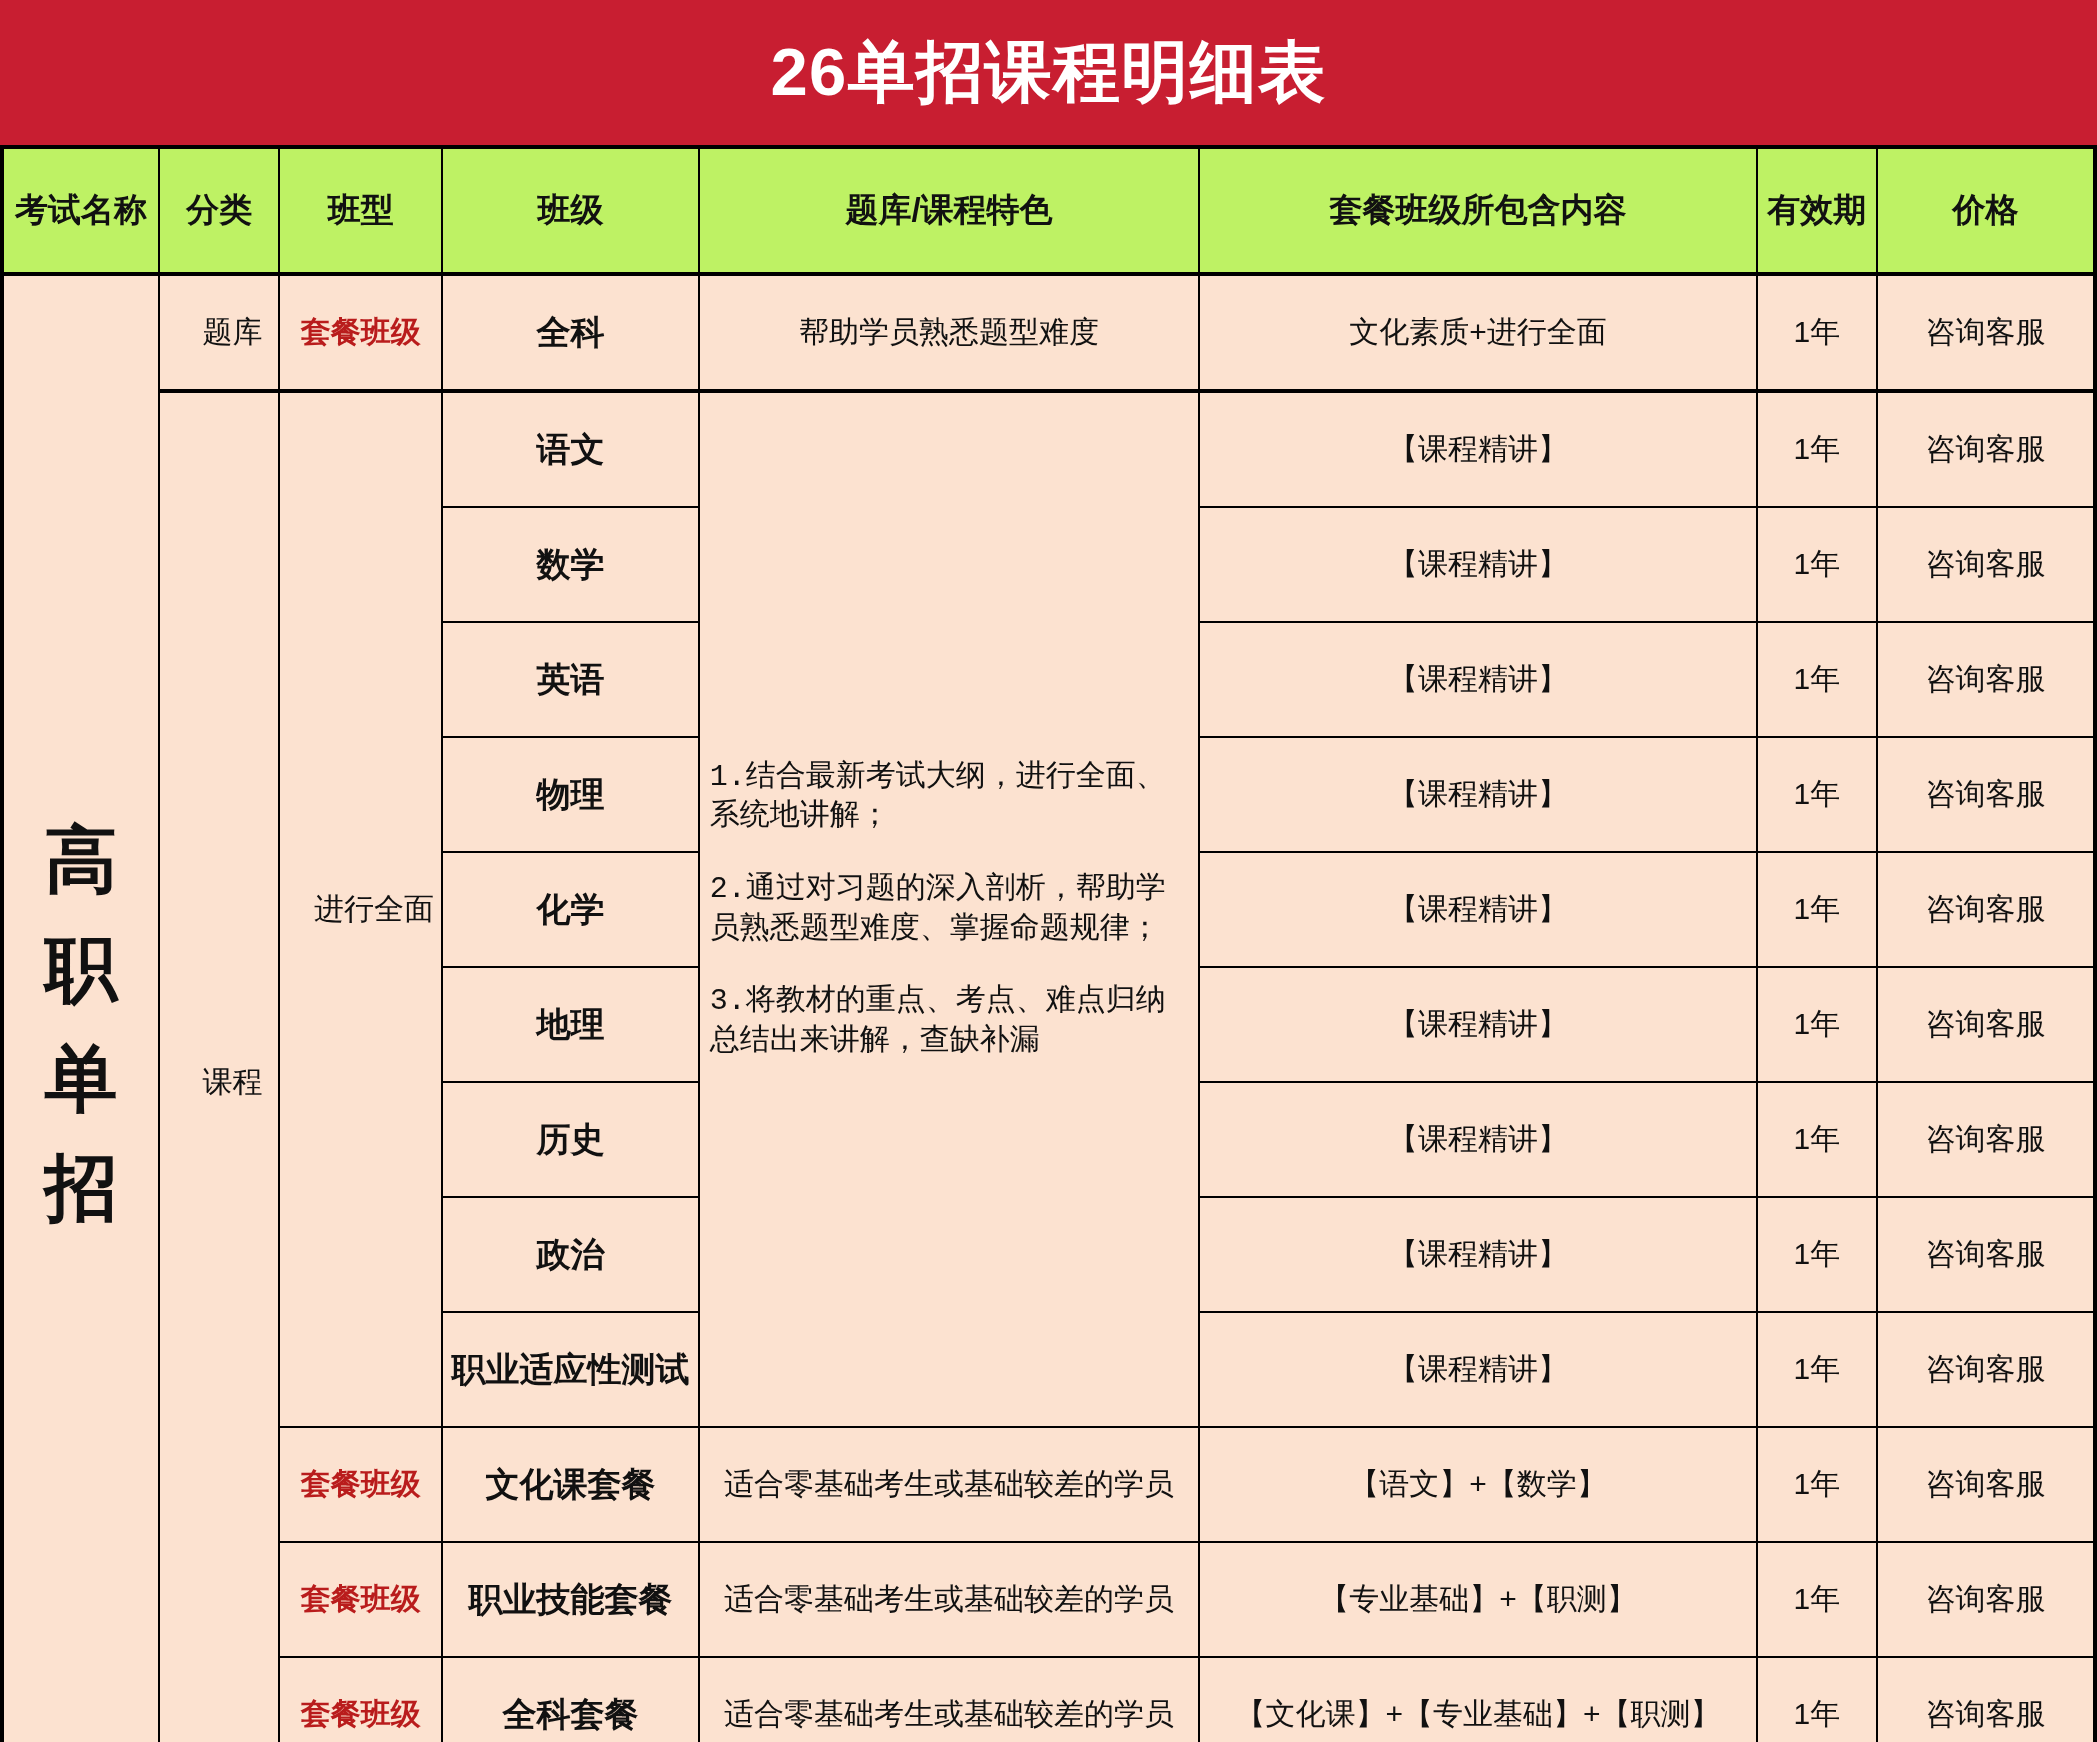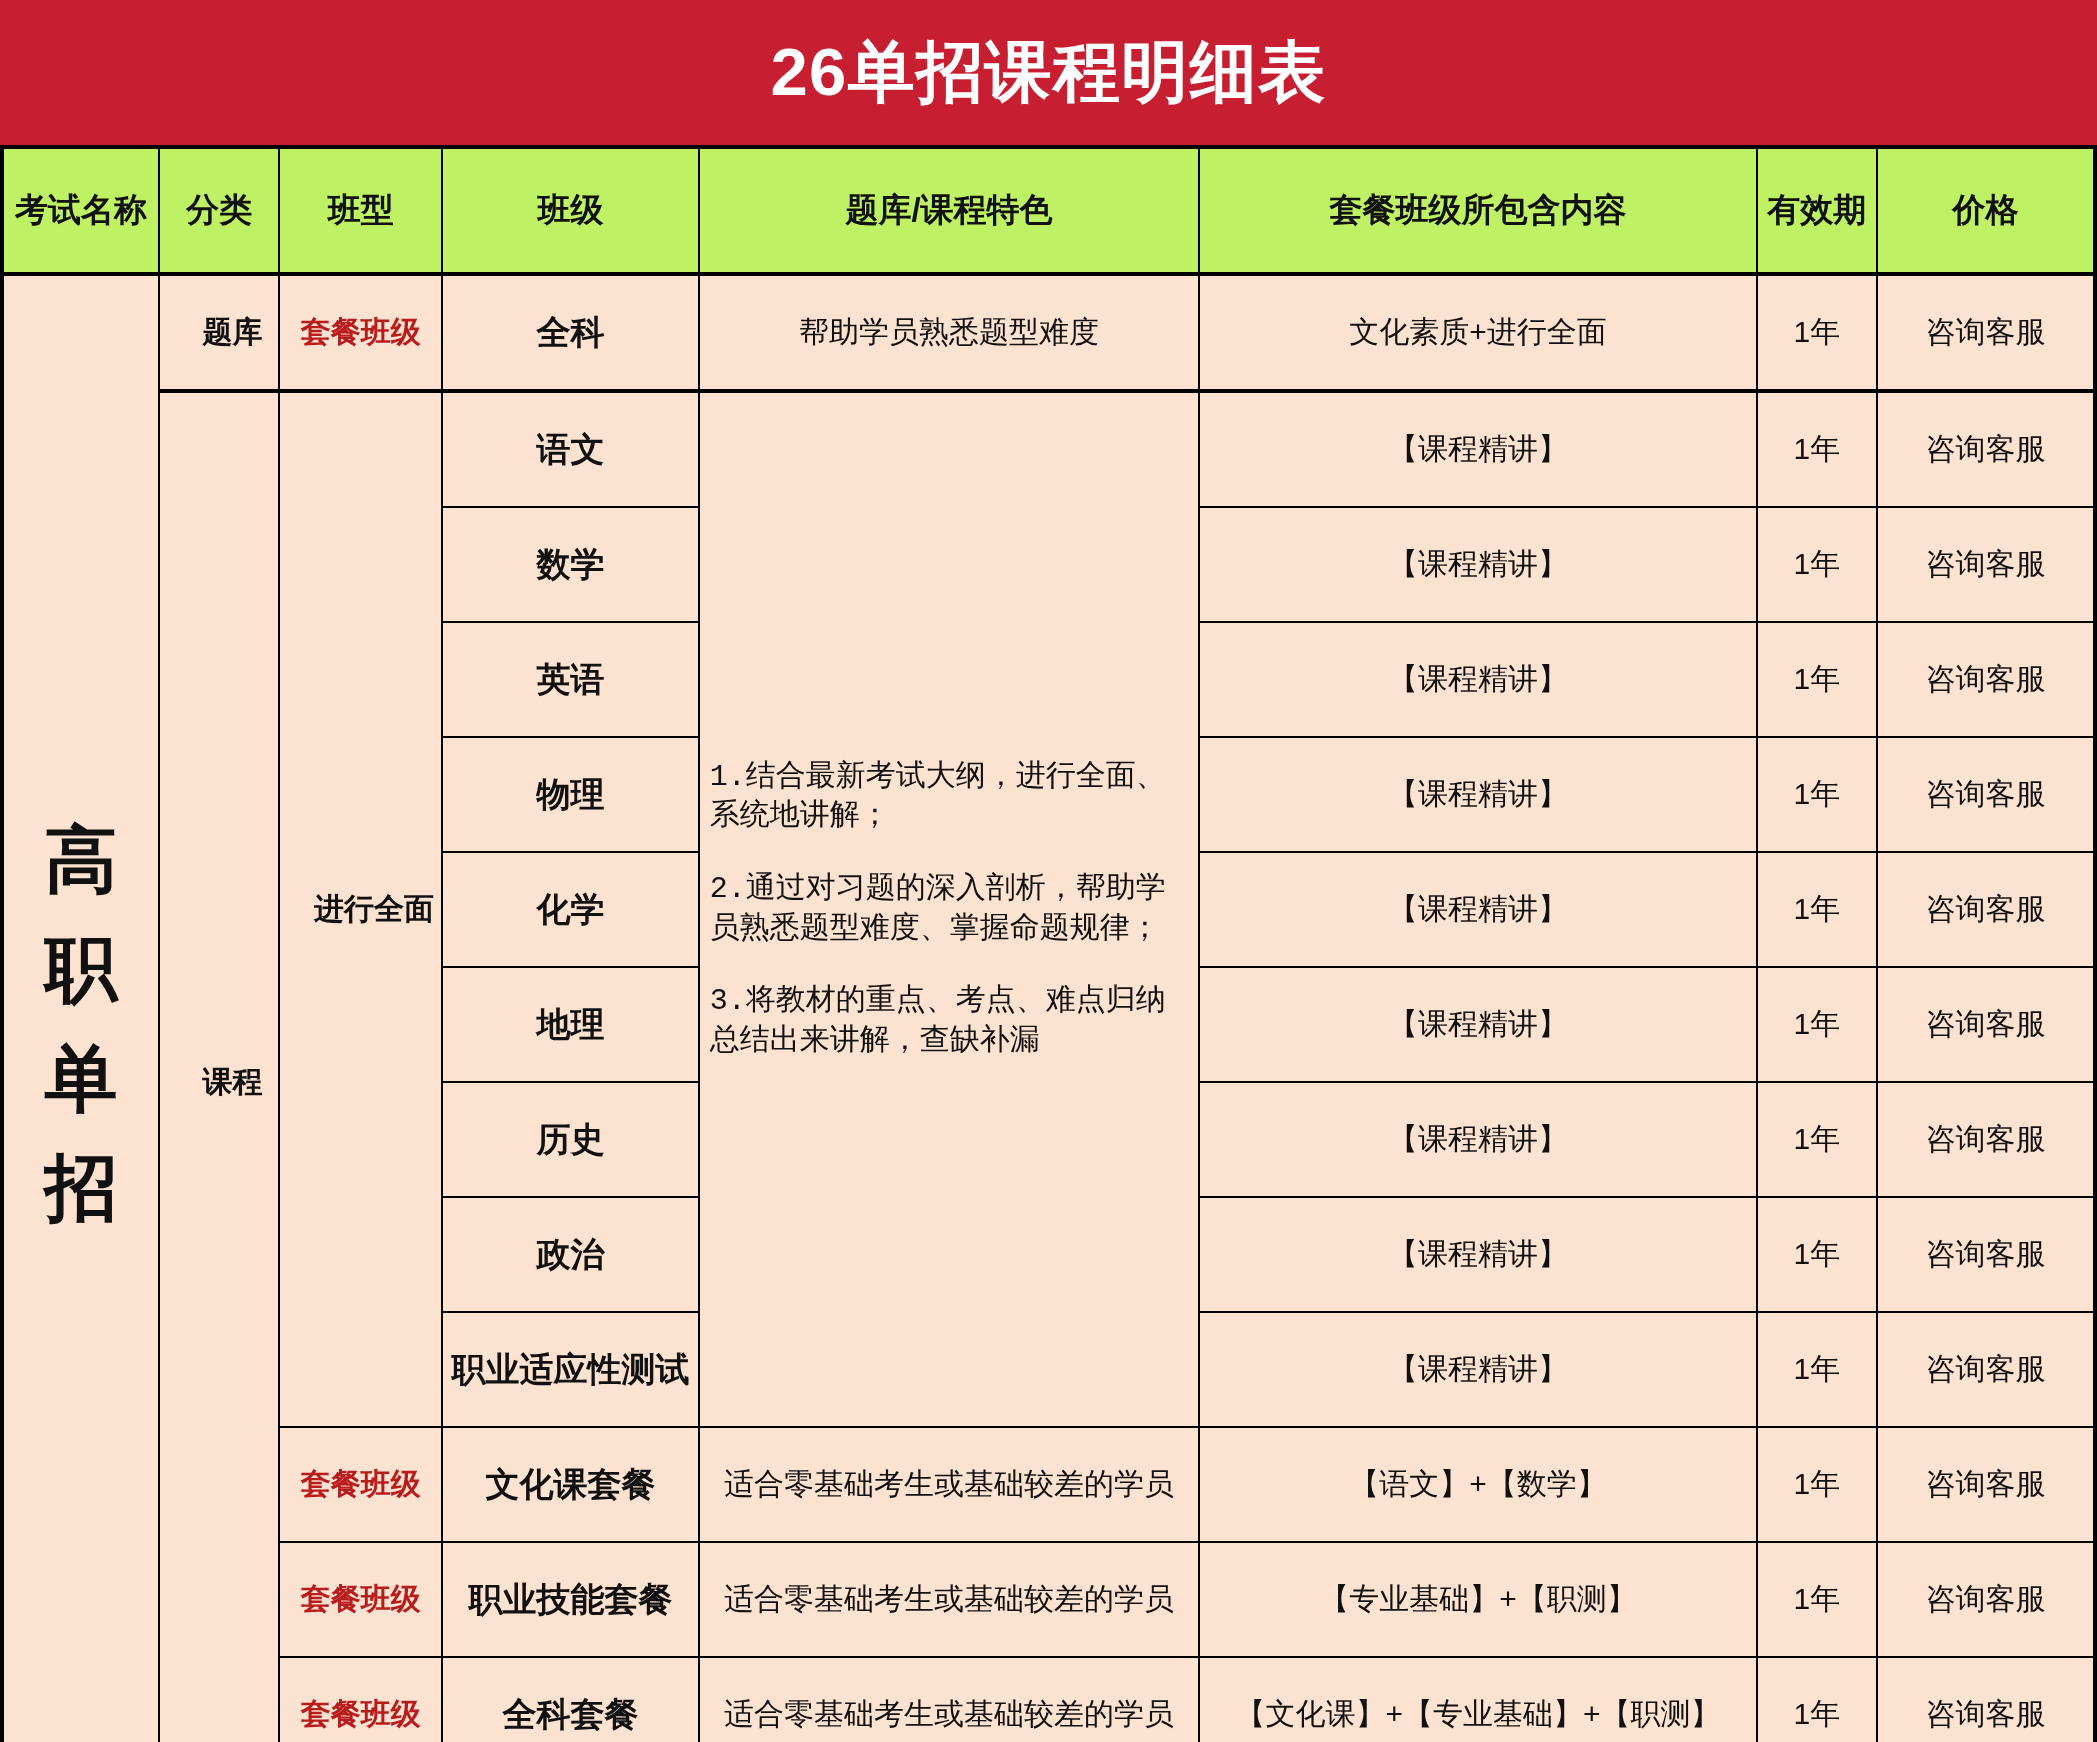--- a/index.html
+++ b/index.html
@@ -45,21 +45,21 @@
   thead th {
     background: #bef264;
     height: 123px;
     font-size: 33px;
     font-weight: bold;
     border-bottom-width: 4.3px;
   }
   tbody td { font-size: 30px; height: 113px; }
   tr.row-thick td { border-bottom-width: 4.3px; }
 
-  .bold { font-weight: bold; padding-left: 32px; }
+  .bold { font-weight: normal; padding-left: 32px; }
   .red-text { color: #b91c1c; font-weight: bold; }
   .subject { font-weight: bold; font-size: 34px; text-align: center; }
 
   .exam-cell { font-weight: bold; }
   .exam-cell .vchar {
     font-size: 73px; font-weight: bold; line-height: 1.5;
   }
 
   .features-merged {
     text-align: left;

